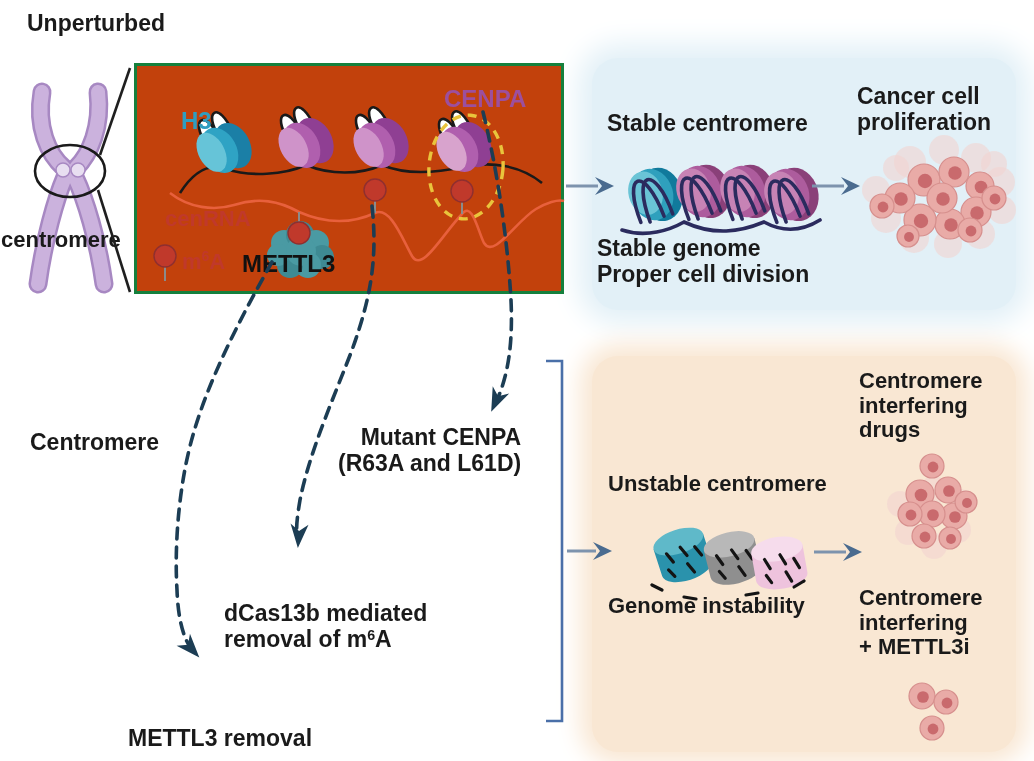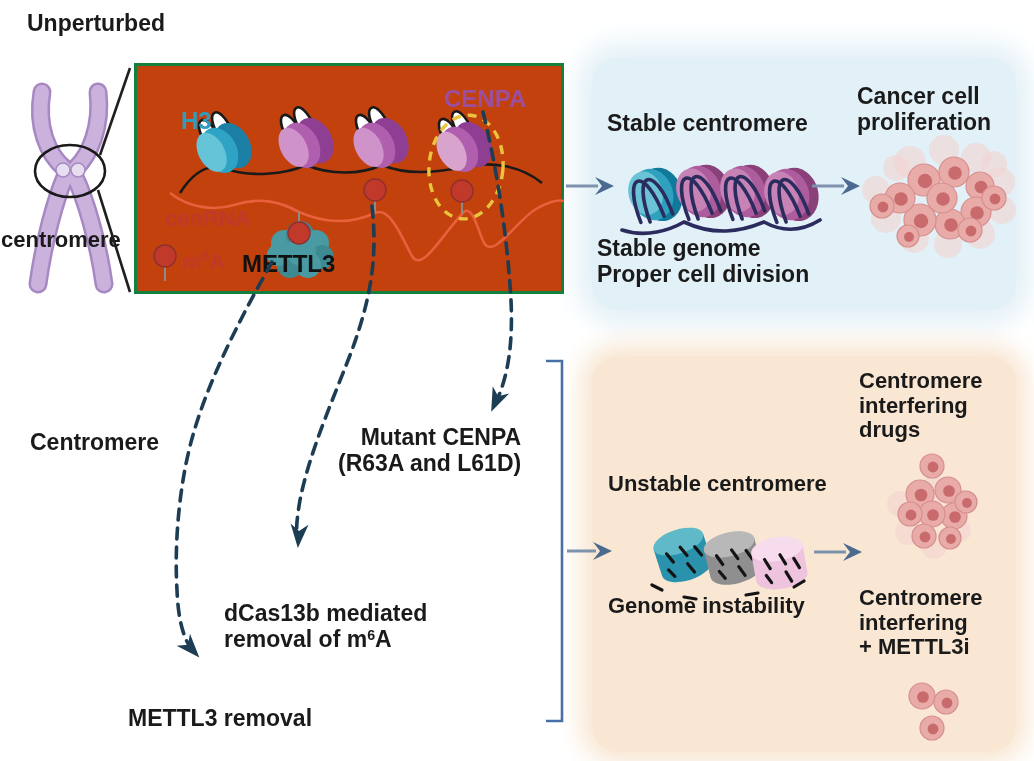--- a/index.html
+++ b/index.html
@@ -304,21 +304,21 @@
   </div>
 
   <div class="lbl sz23" style="left:338px;top:425px;text-align:right;">
     <div>Mutant CENPA</div>
     <div>(R63A and L61D)</div>
   </div>
   <div class="lbl sz23" style="left:224px;top:560px;margin-top:41px;">
     <div>dCas13b mediated</div>
     <div><span>removal of m</span><span class="sup">6</span><span>A</span></div>
   </div>
-  <div class="lbl sz23" style="left:128px;top:706px;">METTL3 removal</div>
+  <div class="lbl sz23" style="left:128px;top:726px;">METTL3 removal</div>
 
   <svg class="abs" style="left:0;top:0;z-index:50;pointer-events:none;" width="1034" height="761" viewBox="0 0 1034 761">
 
     <line class="magline" x1="100" y1="155" x2="130" y2="68"></line>
     <line class="magline" x1="98" y1="190" x2="130" y2="292"></line>
 
     <g>
       <line class="flowLine" x1="566" y1="186" x2="598" y2="186"></line>
       <path class="flowHead" d="M 614 186 L 595 177 L 602 186 L 595 195 Z"></path>
     </g>

